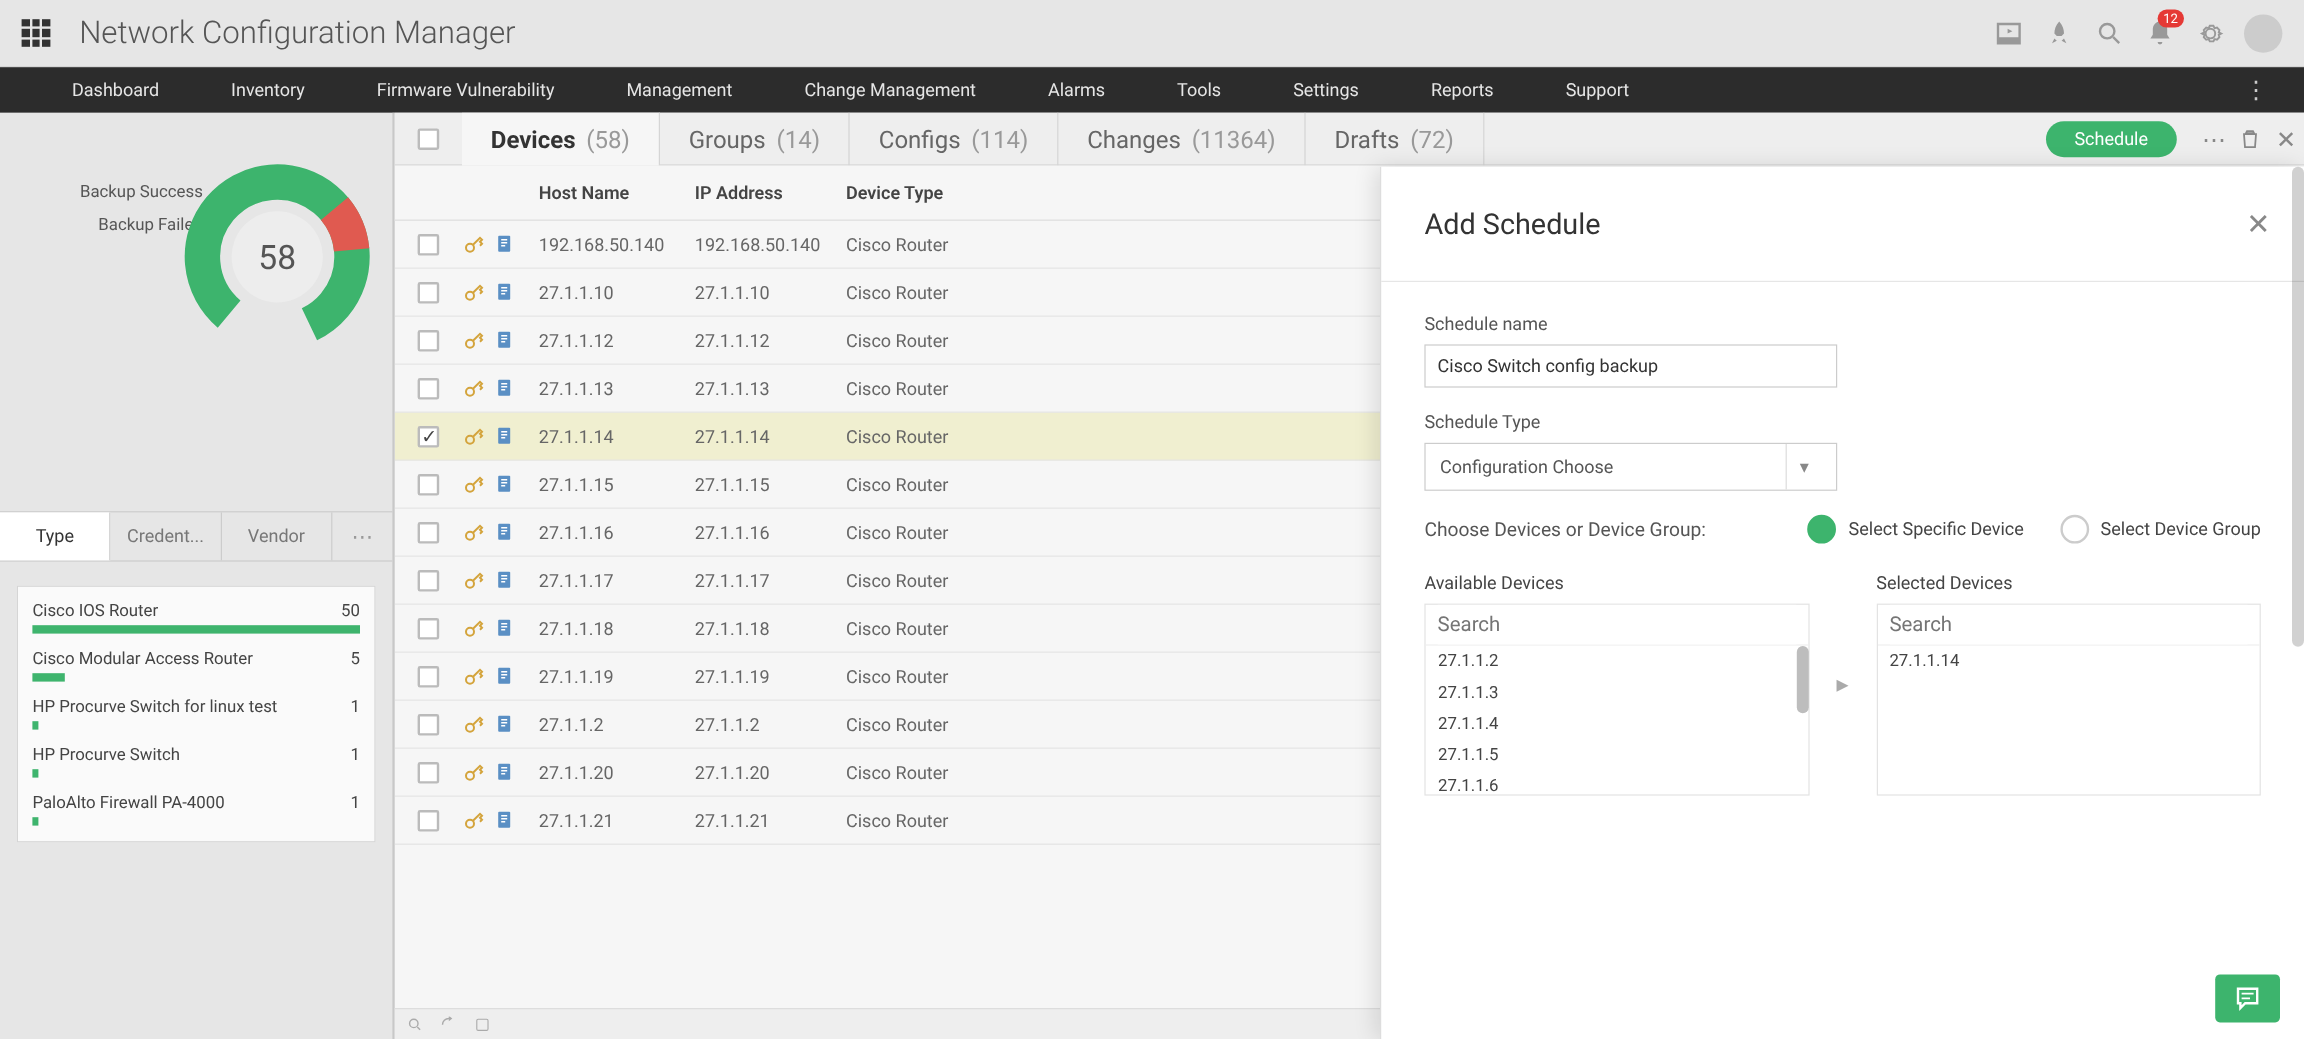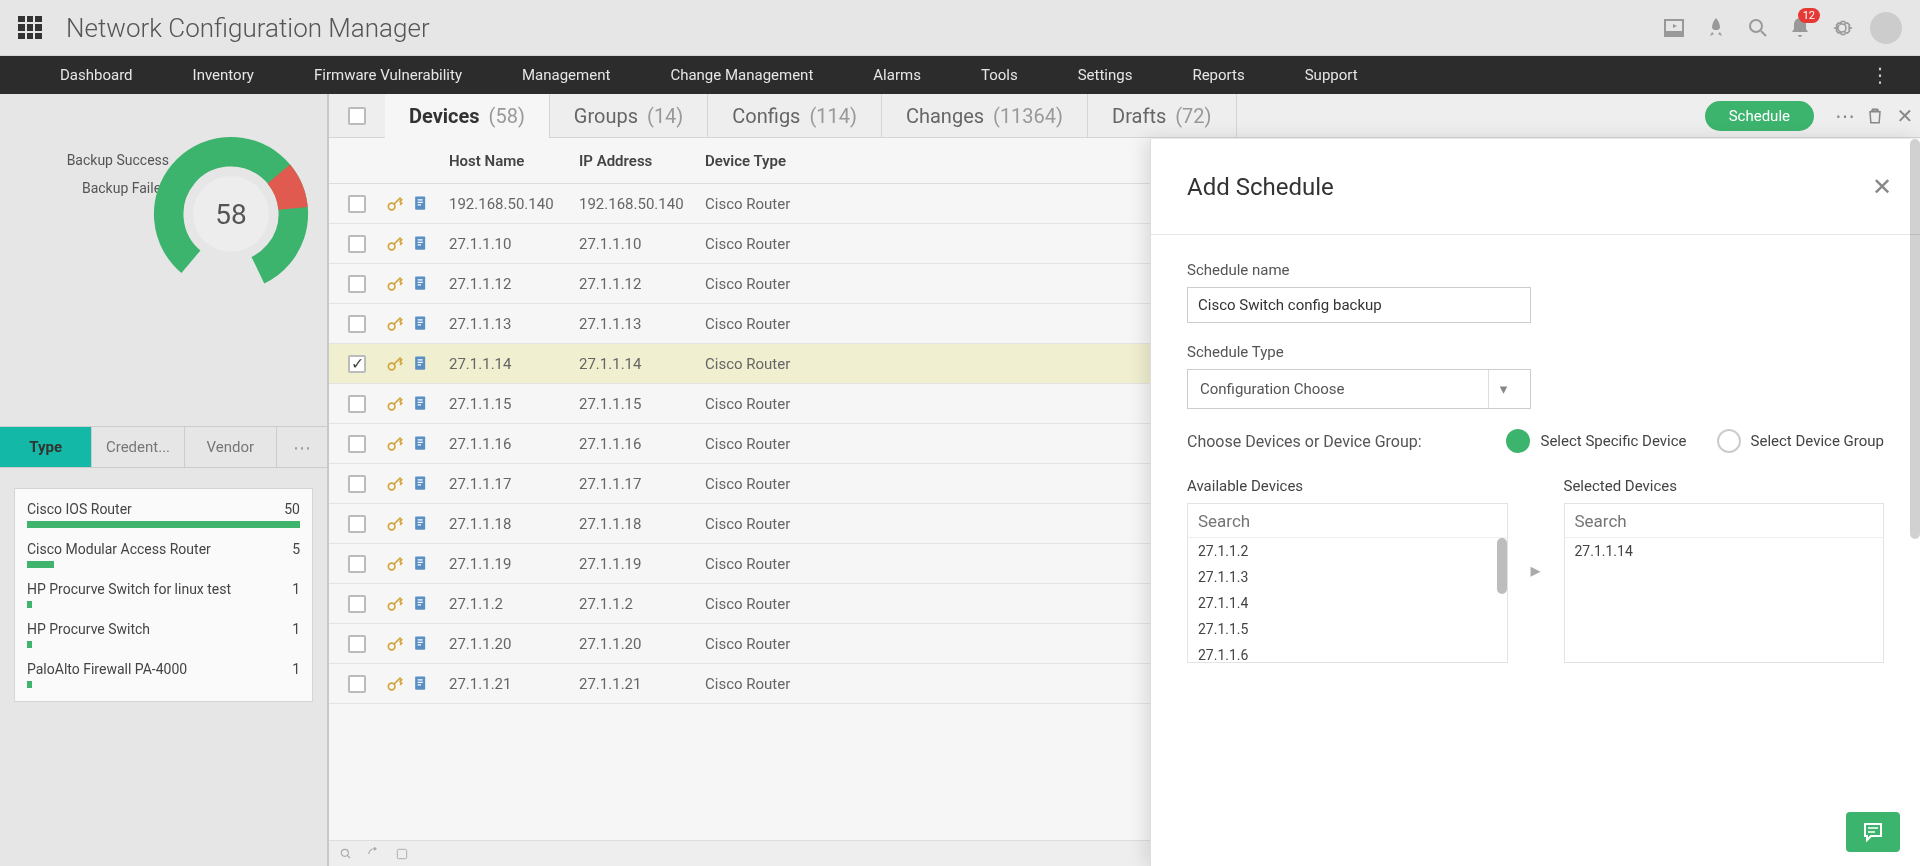--- a/index.html
+++ b/index.html
@@ -31,21 +31,21 @@
 
 .donut-box { height: 332px; padding: 20px 14px; position: relative; display: flex; }
 .donut-legend { width: 170px; padding-top: 38px; text-align: right; font-size: 14px; color: #555; }
 .donut-legend div { margin-bottom: 12px; }
 .donut-svg-wrap { position: relative; width: 164px; height: 164px; margin-left: -20px; margin-top: 18px; }
 .donut-center { position: absolute; left: 50%; top: 50%; transform: translate(-50%,-50%); width: 76px; height: 76px; border-radius: 50%; background: #ededed; display: flex; align-items: center; justify-content: center; font-size: 28px; color: #555; }
 
 
 .filter-tabs { display: flex; border-top: 1px solid #ccc; border-bottom: 1px solid #ccc; height: 42px; font-size: 15px; }
 .filter-tab { flex: 1; display: flex; align-items: center; justify-content: center; color: #777; cursor: pointer; border-right: 1px solid #ccc; }
-.filter-tab.active { background: #14b8a6; color: #333; font-weight: 700; }
+.filter-tab.active { background: #ffffff; color: #333; font-weight: 400; }
 .filter-more { width: 50px; display: flex; align-items: center; justify-content: center; color: #999; font-size: 18px; cursor: pointer; }
 
 
 .type-list { margin: 20px 14px; border: 1px solid #d5d5d5; background: #fafafa; padding: 6px 0; }
 .type-row { padding: 6px 12px; font-size: 14px; color: #444; border-bottom: 1px solid rgba(0,0,0,0); }
 .type-row-top { display: flex; justify-content: space-between; }
 .type-bar-track { height: 7px; margin-top: 4px; }
 .type-bar { height: 100%; background: #3eb46d; }
 
 

